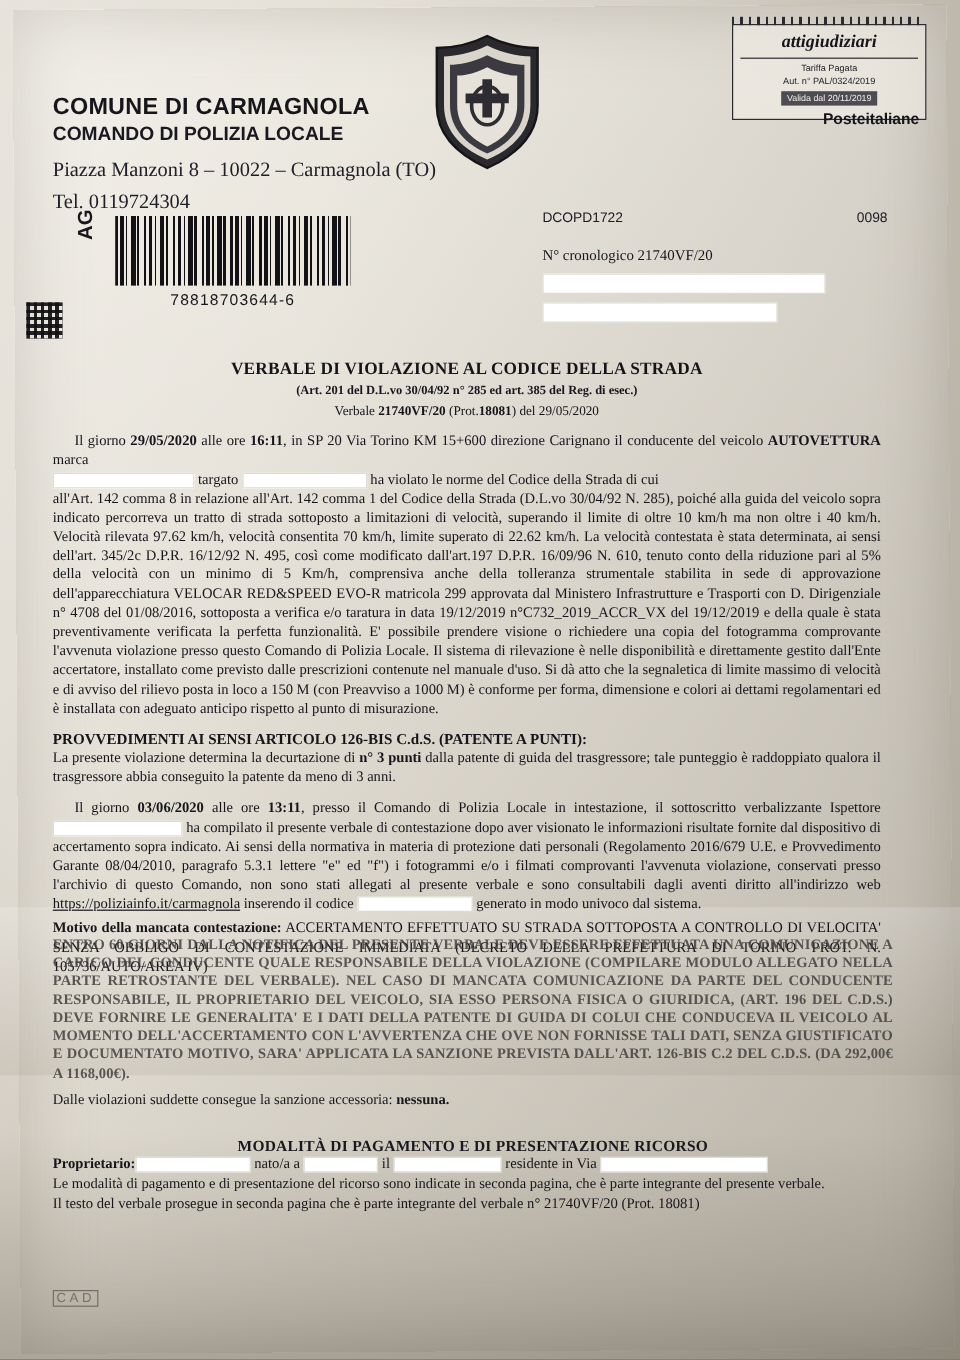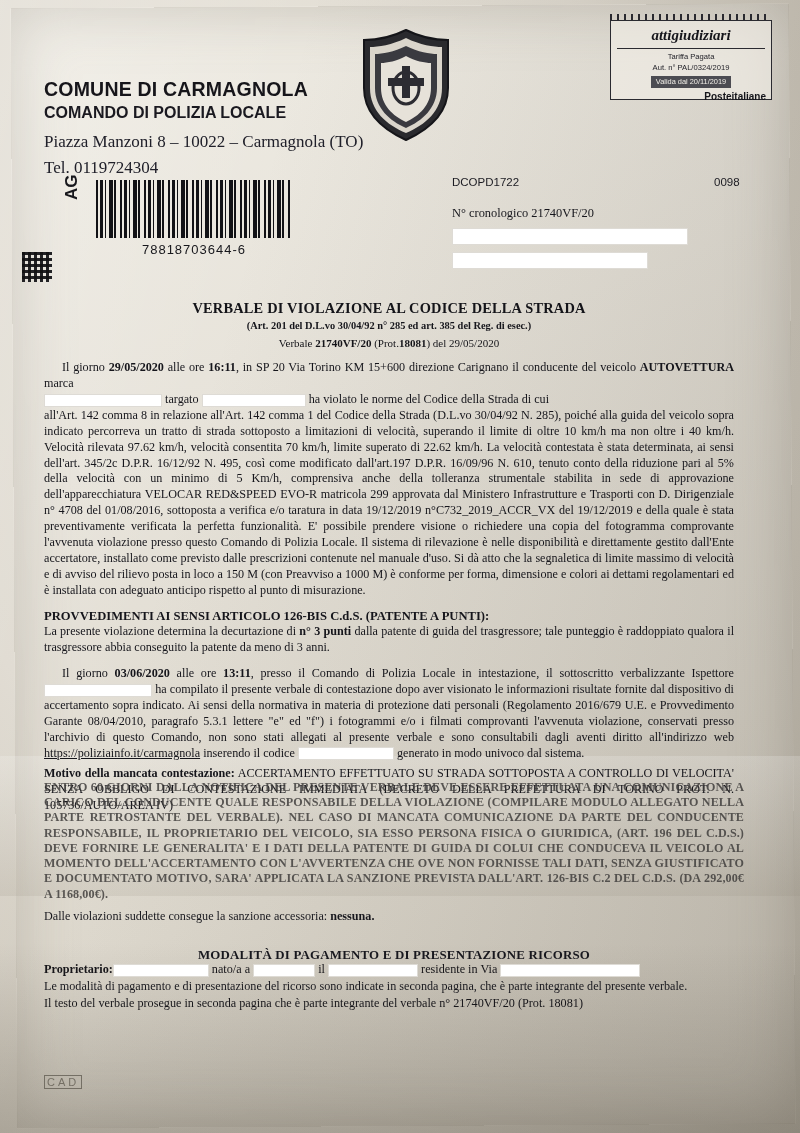--- a/index.html
+++ b/index.html
@@ -41,21 +41,21 @@
   
   .stamp{position:absolute;left:610px;top:20px;width:160px;height:78px;
     border:1.6px solid #2a2a30;background:rgba(245,242,235,.55);}
   .stamp .perf{position:absolute;left:-1px;top:-7px;width:100%;height:7px;
     background:repeating-linear-gradient(to right,#2a2a30 0 2px, transparent 2px 7px);}
   .stamp .atti{font-family:"Liberation Serif",serif;font-style:italic;font-weight:bold;
     font-size:15px;text-align:center;margin-top:6px;color:#15151b;}
   .stamp .rule{height:1.4px;background:#2a2a30;margin:4px 6px 3px 6px;}
   .stamp .l{font-family:"Liberation Sans",sans-serif;font-size:7.6px;text-align:center;line-height:1.4;color:#1d1d24;}
   .stamp .val{display:inline-block;background:#4c4c52;color:#f2efe8;padding:1px 5px;font-size:7.4px;margin-top:2px;}
-  .stamp .poste{font-family:"Liberation Sans",sans-serif;font-weight:bold;font-size:10px;
+  .stamp .poste{font-family:"Liberation Sans",sans-serif;font-weight:bold;font-size:13px;
     text-align:right;padding-right:5px;margin-top:3px;color:#15151b;}
 
   
   .bc-wrap{position:absolute;left:96px;top:180px;}
   .bc{width:196px;height:58px;
     background:repeating-linear-gradient(to right,
       #121216 0 2px, transparent 2px 4px, #121216 4px 7px, transparent 7px 9px,
       #121216 9px 10px, transparent 10px 13px, #121216 13px 17px, transparent 17px 18px,
       #121216 18px 20px, transparent 20px 24px);}
   .bc-num{font-family:"Liberation Sans",sans-serif;font-size:13px;letter-spacing:1px;

